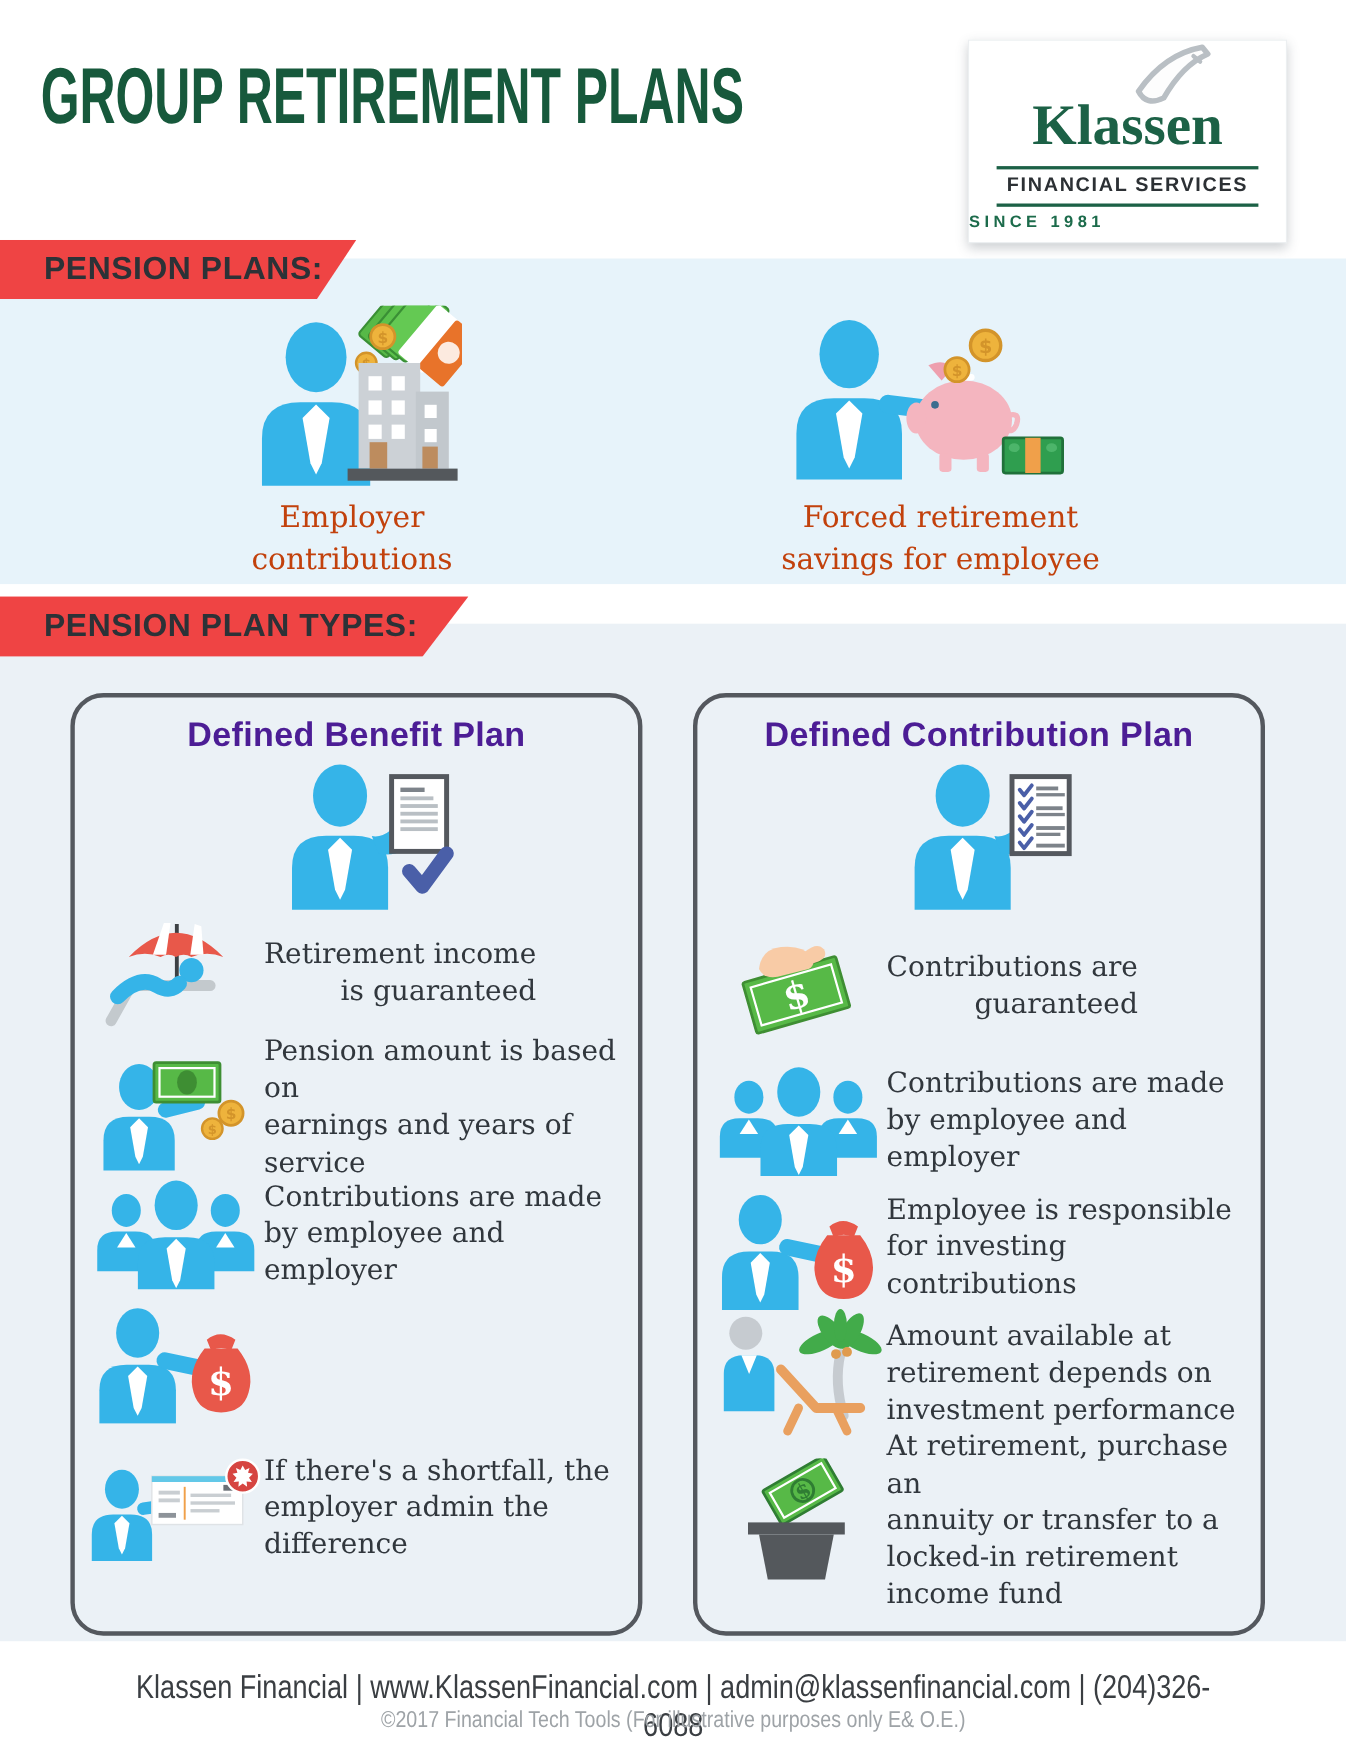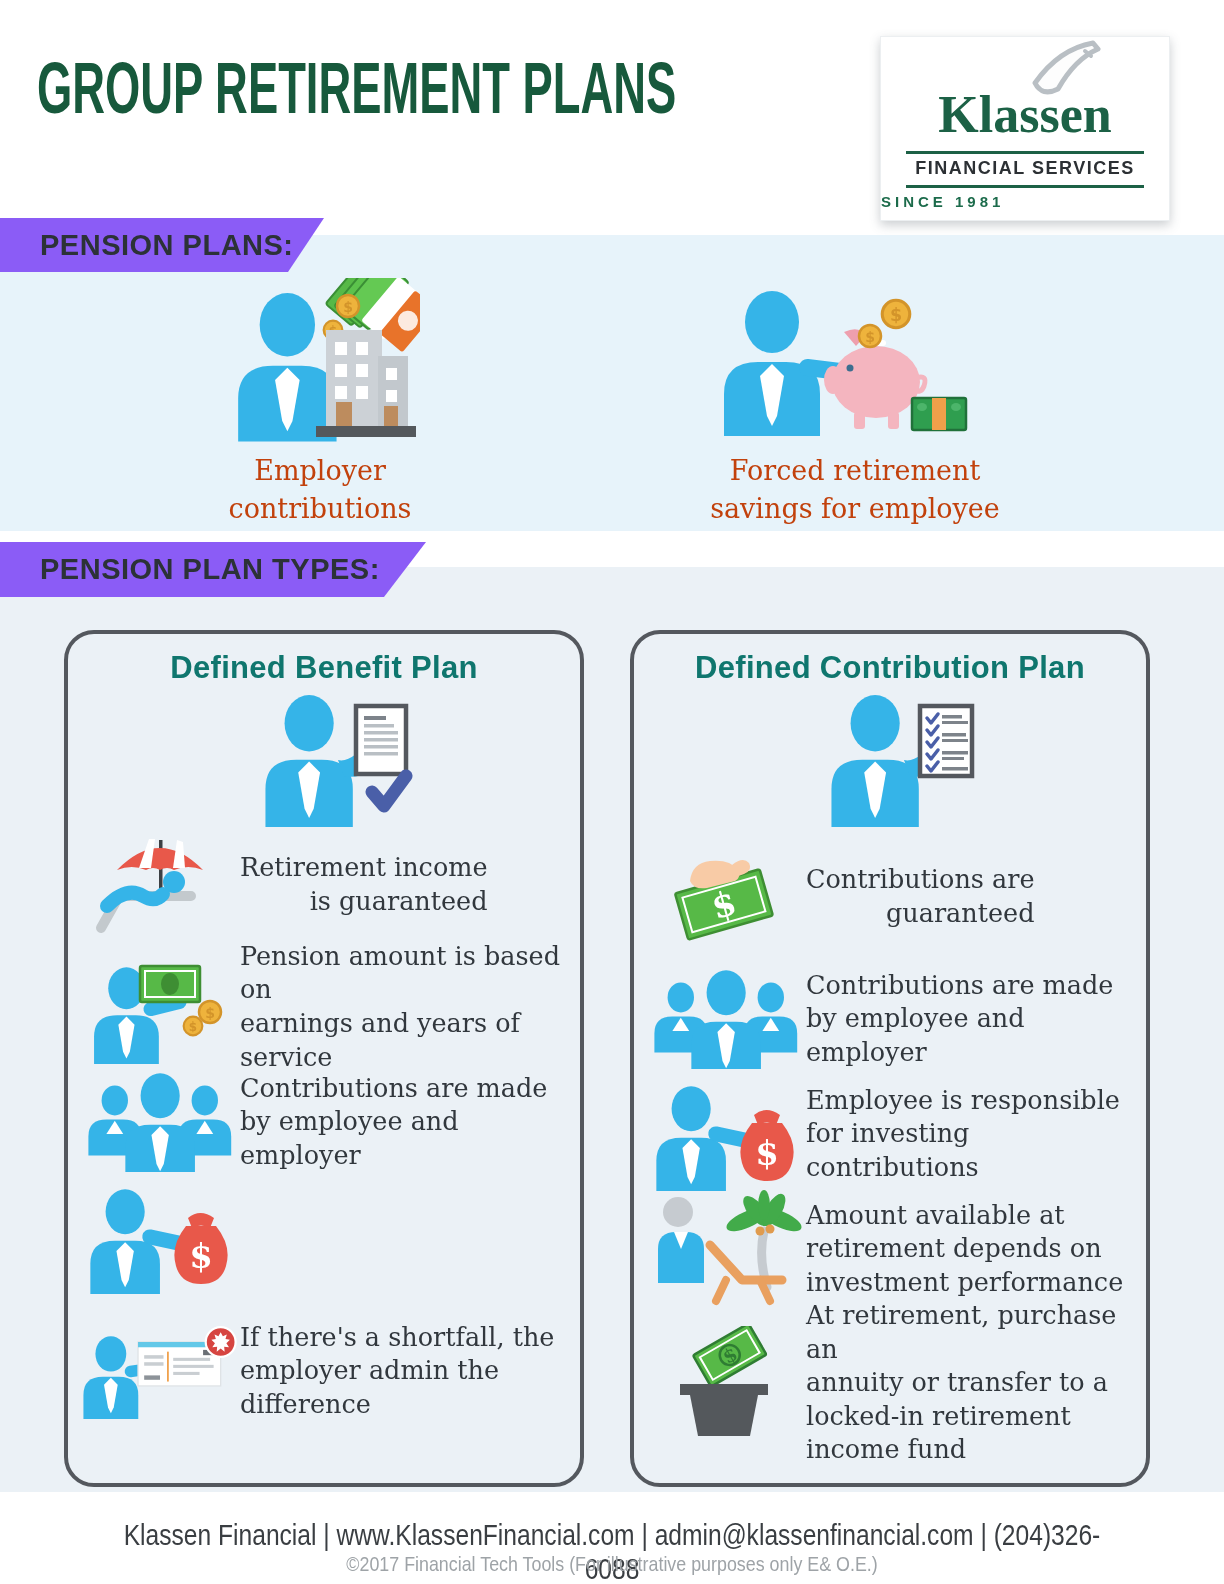--- a/index.html
+++ b/index.html
@@ -21,40 +21,40 @@
   .r1{top:114px;} .r2{top:148px;}
   .logo-sub{position:absolute;left:0;top:121px;width:100%;text-align:center;font-size:18px;
             font-weight:700;letter-spacing:1.5px;color:#2c3034;}
   .logo-since{position:absolute;left:0;top:156px;width:100%;text-align:left;font-size:15px;
               font-weight:700;letter-spacing:4px;color:#1c6b4b;}
 
   
   .sec1{position:absolute;left:0;top:235px;width:1224px;height:296px;background:#e7f3fa;}
   .sec2{position:absolute;left:0;top:567px;width:1224px;height:925px;background:#ebf1f6;}
 
-  .banner{position:absolute;background:#8b5cf6;display:flex;align-items:center;z-index:5;}
+  .banner{position:absolute;background:#ef4444;display:flex;align-items:center;z-index:5;}
   .banner span{font-weight:800;font-size:29px;color:#2c3237;letter-spacing:0.5px;padding-left:40px;}
   .b1{left:0;top:218px;width:324px;height:54px;
       clip-path:polygon(0 0,100% 0,calc(100% - 36px) 100%,0 100%);}
   .b2{left:0;top:542px;width:426px;height:55px;
       clip-path:polygon(0 0,100% 0,calc(100% - 42px) 100%,0 100%);}
 
   .pp-icon1{position:absolute;left:230px;top:278px;}
   .pp-icon2{position:absolute;left:716px;top:280px;}
   .lbl{position:absolute;text-align:center;font-family:"DejaVu Serif",serif;font-size:27px;
        color:#c2410c;line-height:1.4;white-space:pre-line;}
   .lbl1{left:160px;top:452px;width:320px;}
   .lbl2{left:695px;top:452px;width:320px;text-align:center;}
 
   
   .card{position:absolute;top:630px;width:520px;height:857px;background:#ebf1f6;
         border:4px solid #54585e;border-radius:30px;box-sizing:border-box;}
   .card1{left:64px;} .card2{left:630px;}
   .card-title{position:absolute;left:0;top:16px;width:100%;text-align:center;font-size:31px;
-              font-weight:800;color:#0f766e;letter-spacing:0.3px;}
+              font-weight:800;color:#4c1d95;letter-spacing:0.3px;}
   .card-hicon{position:absolute;left:0;top:54px;width:100%;display:flex;justify-content:center;}
   .rows{position:absolute;left:0;right:0;top:188px;}
   .card2 .rows{top:200px;}
   .row{display:flex;align-items:center;padding:0 10px 0 12px;box-sizing:border-box;}
   .row .ic{width:160px;flex:0 0 160px;display:flex;justify-content:center;align-items:center;}
   .row .tx{font-family:"DejaVu Serif",serif;font-size:25.5px;color:#31373d;line-height:1.32;
            white-space:pre-line;}
   .h1{height:126px;text-align:right;} .h2{height:118px;} .h3{height:112px;} .h4{height:118px;} .h5{height:150px;}
 
   

